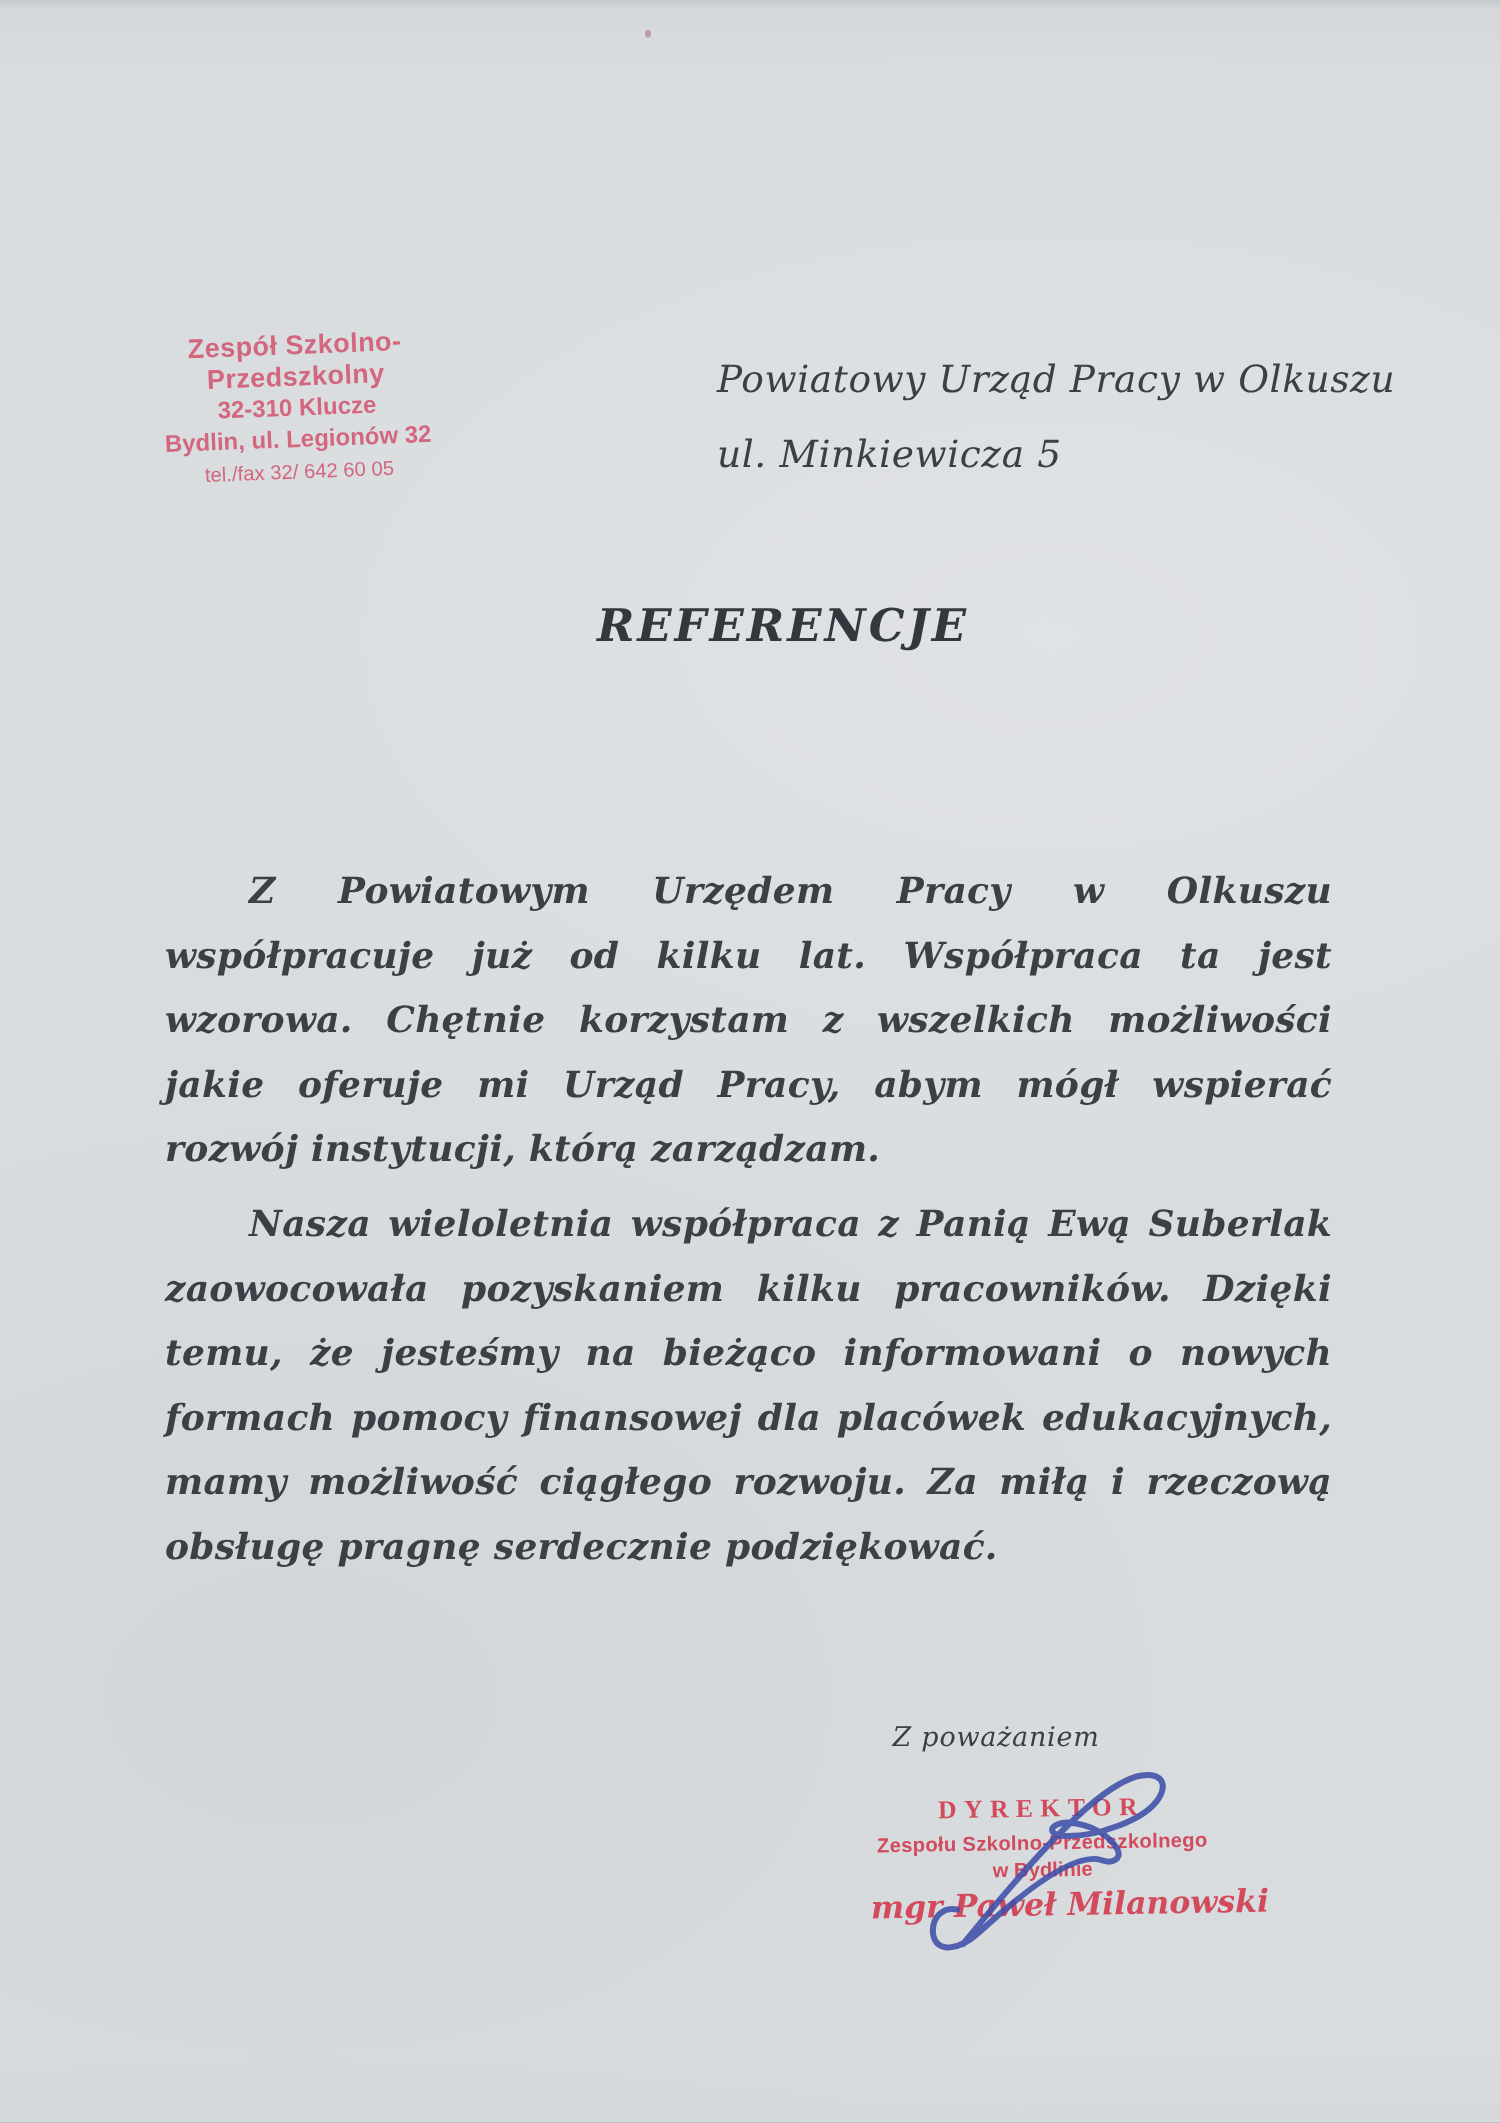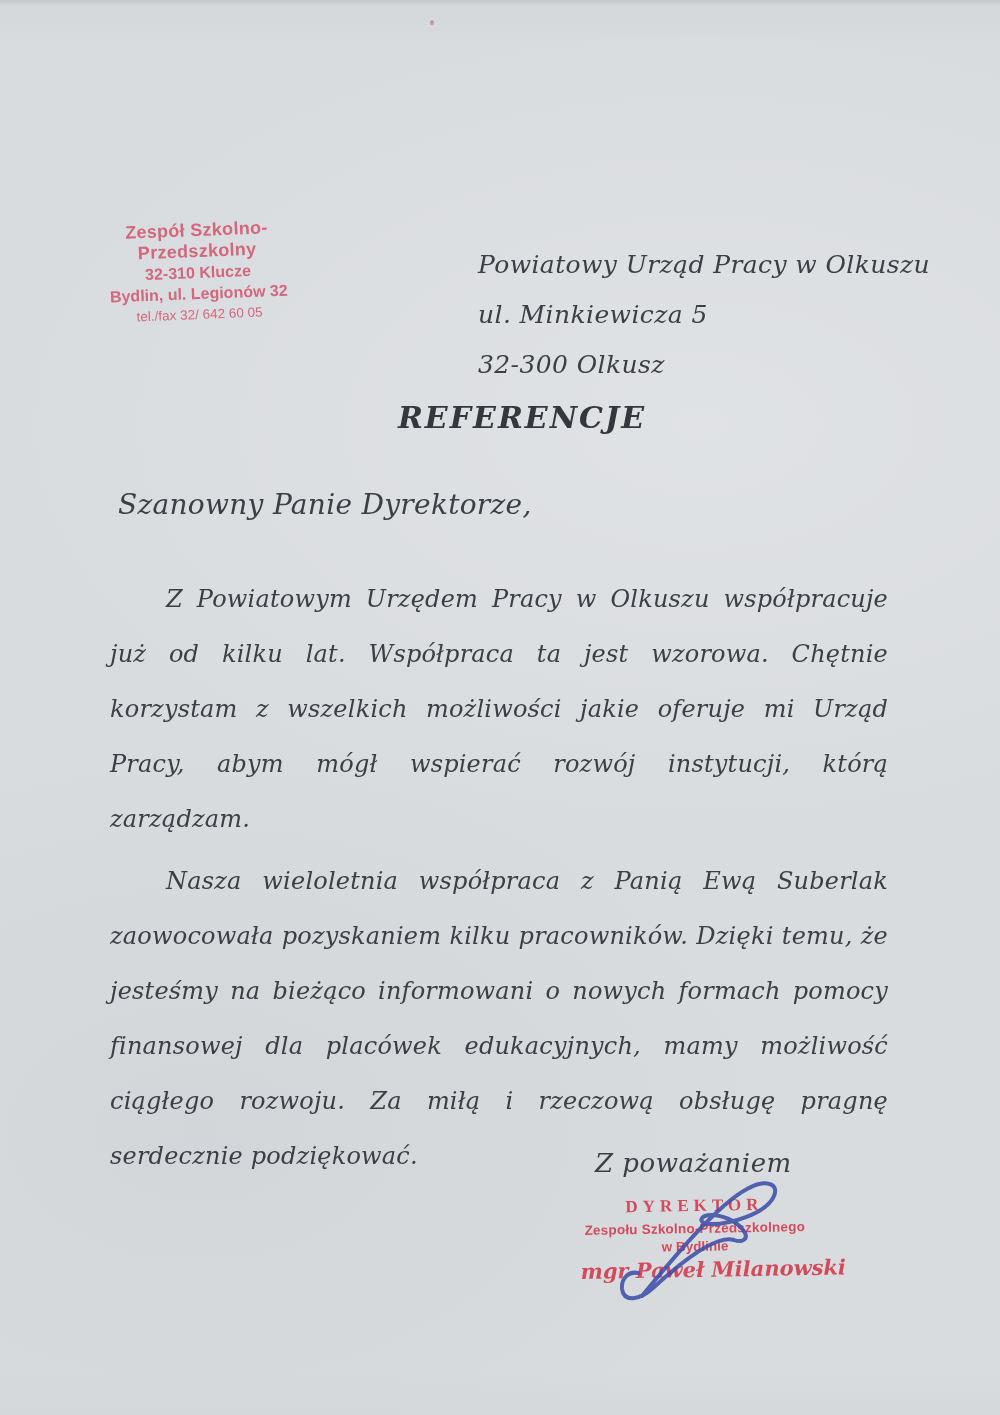--- a/index.html
+++ b/index.html
@@ -47,21 +47,21 @@
     opacity:.92;
     line-height:21px;
   }
   .sender-stamp .s1{font-size:18px;font-weight:700;letter-spacing:.3px;}
   .sender-stamp .s2{font-size:16px;font-weight:600;}
   .sender-stamp .s3{font-size:16px;font-weight:600;}
   .sender-stamp .s4{font-size:13.5px;font-weight:500;}
 
   
   .recipient{
-    position:absolute;left:478px;top:240px;
+    position:absolute;left:478px;top:228px;
     font-style:italic;
     font-size:25px;
     line-height:50px;
     letter-spacing:.4px;
     white-space:nowrap;
   }
 
   
   .title{
     position:absolute;left:22px;top:400px;width:100%;
@@ -75,33 +75,34 @@
     position:absolute;left:118px;top:488px;
     font-style:italic;font-size:28px;letter-spacing:.3px;
     white-space:nowrap;
   }
 
   
   .body-text{
     position:absolute;left:110px;top:572px;width:778px;
     font-style:italic;
     font-size:24px;
-    line-height:55px;
+    line-height:43px;
     letter-spacing:.2px;
+    font-weight:bold;
   }
   .body-text p{
     margin:0 0 7px 0;
     text-indent:56px;
     text-align:justify;
     text-align-last:left;
   }
 
   .closing{
     position:absolute;left:595px;top:1148px;
-    font-style:italic;font-size:26px;letter-spacing:.5px;
+    font-style:italic;font-size:18px;letter-spacing:.5px;
     white-space:nowrap;
   }
 
   
   .sig-stamp{
     position:absolute;left:580px;top:1196px;width:230px;
     text-align:center;
     transform:rotate(-1deg);
     color:var(--stamp-red);
     opacity:.9;
@@ -152,26 +153,24 @@
   <div class="sender-stamp">
     <div class="s1">Zespół Szkolno-Przedszkolny</div>
     <div class="s2">32-310 Klucze</div>
     <div class="s3">Bydlin, ul. Legionów 32</div>
     <div class="s4">tel./fax 32/ 642 60 05</div>
   </div>
 
   <div class="recipient">
     <div>Powiatowy Urząd Pracy w Olkuszu</div>
     <div>ul. Minkiewicza 5</div>
-    <div>32-300 Olkusz</div>
   </div>
 
   <div class="title">REFERENCJE</div>
 
-  <div class="salutation">Szanowny Panie Dyrektorze,</div>
 
   <div class="body-text">
     <p>Z Powiatowym Urzędem Pracy w Olkuszu współpracuje już od kilku lat. Współpraca ta jest wzorowa. Chętnie korzystam z wszelkich możliwości jakie oferuje mi Urząd Pracy, abym mógł wspierać rozwój instytucji, którą zarządzam.</p>
     <p>Nasza wieloletnia współpraca z Panią Ewą Suberlak zaowocowała pozyskaniem kilku pracowników. Dzięki temu, że jesteśmy na bieżąco informowani o nowych formach pomocy finansowej dla placówek edukacyjnych, mamy możliwość ciągłego rozwoju. Za miłą i rzeczową obsługę pragnę serdecznie podziękować.</p>
   </div>
 
   <div class="closing">Z poważaniem</div>
 
   <div class="sig-stamp">
     <div class="d1">DYREKTOR</div>

